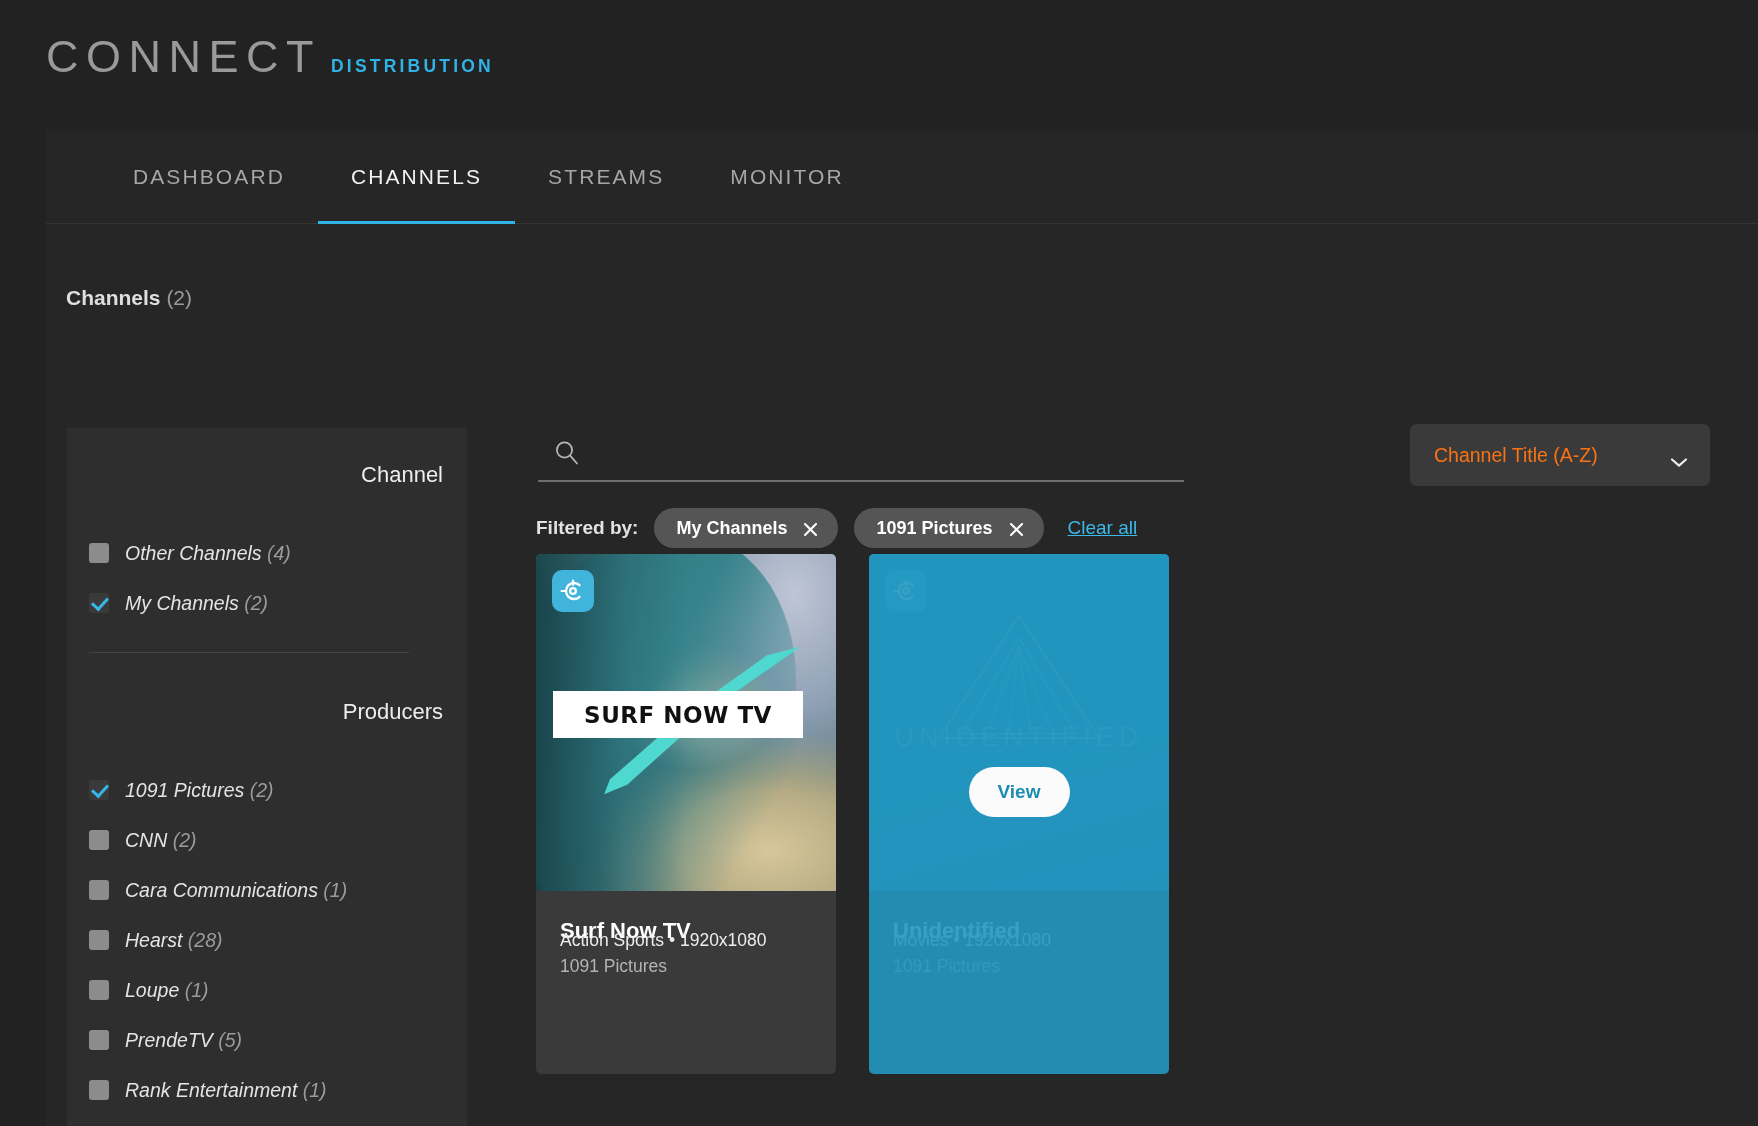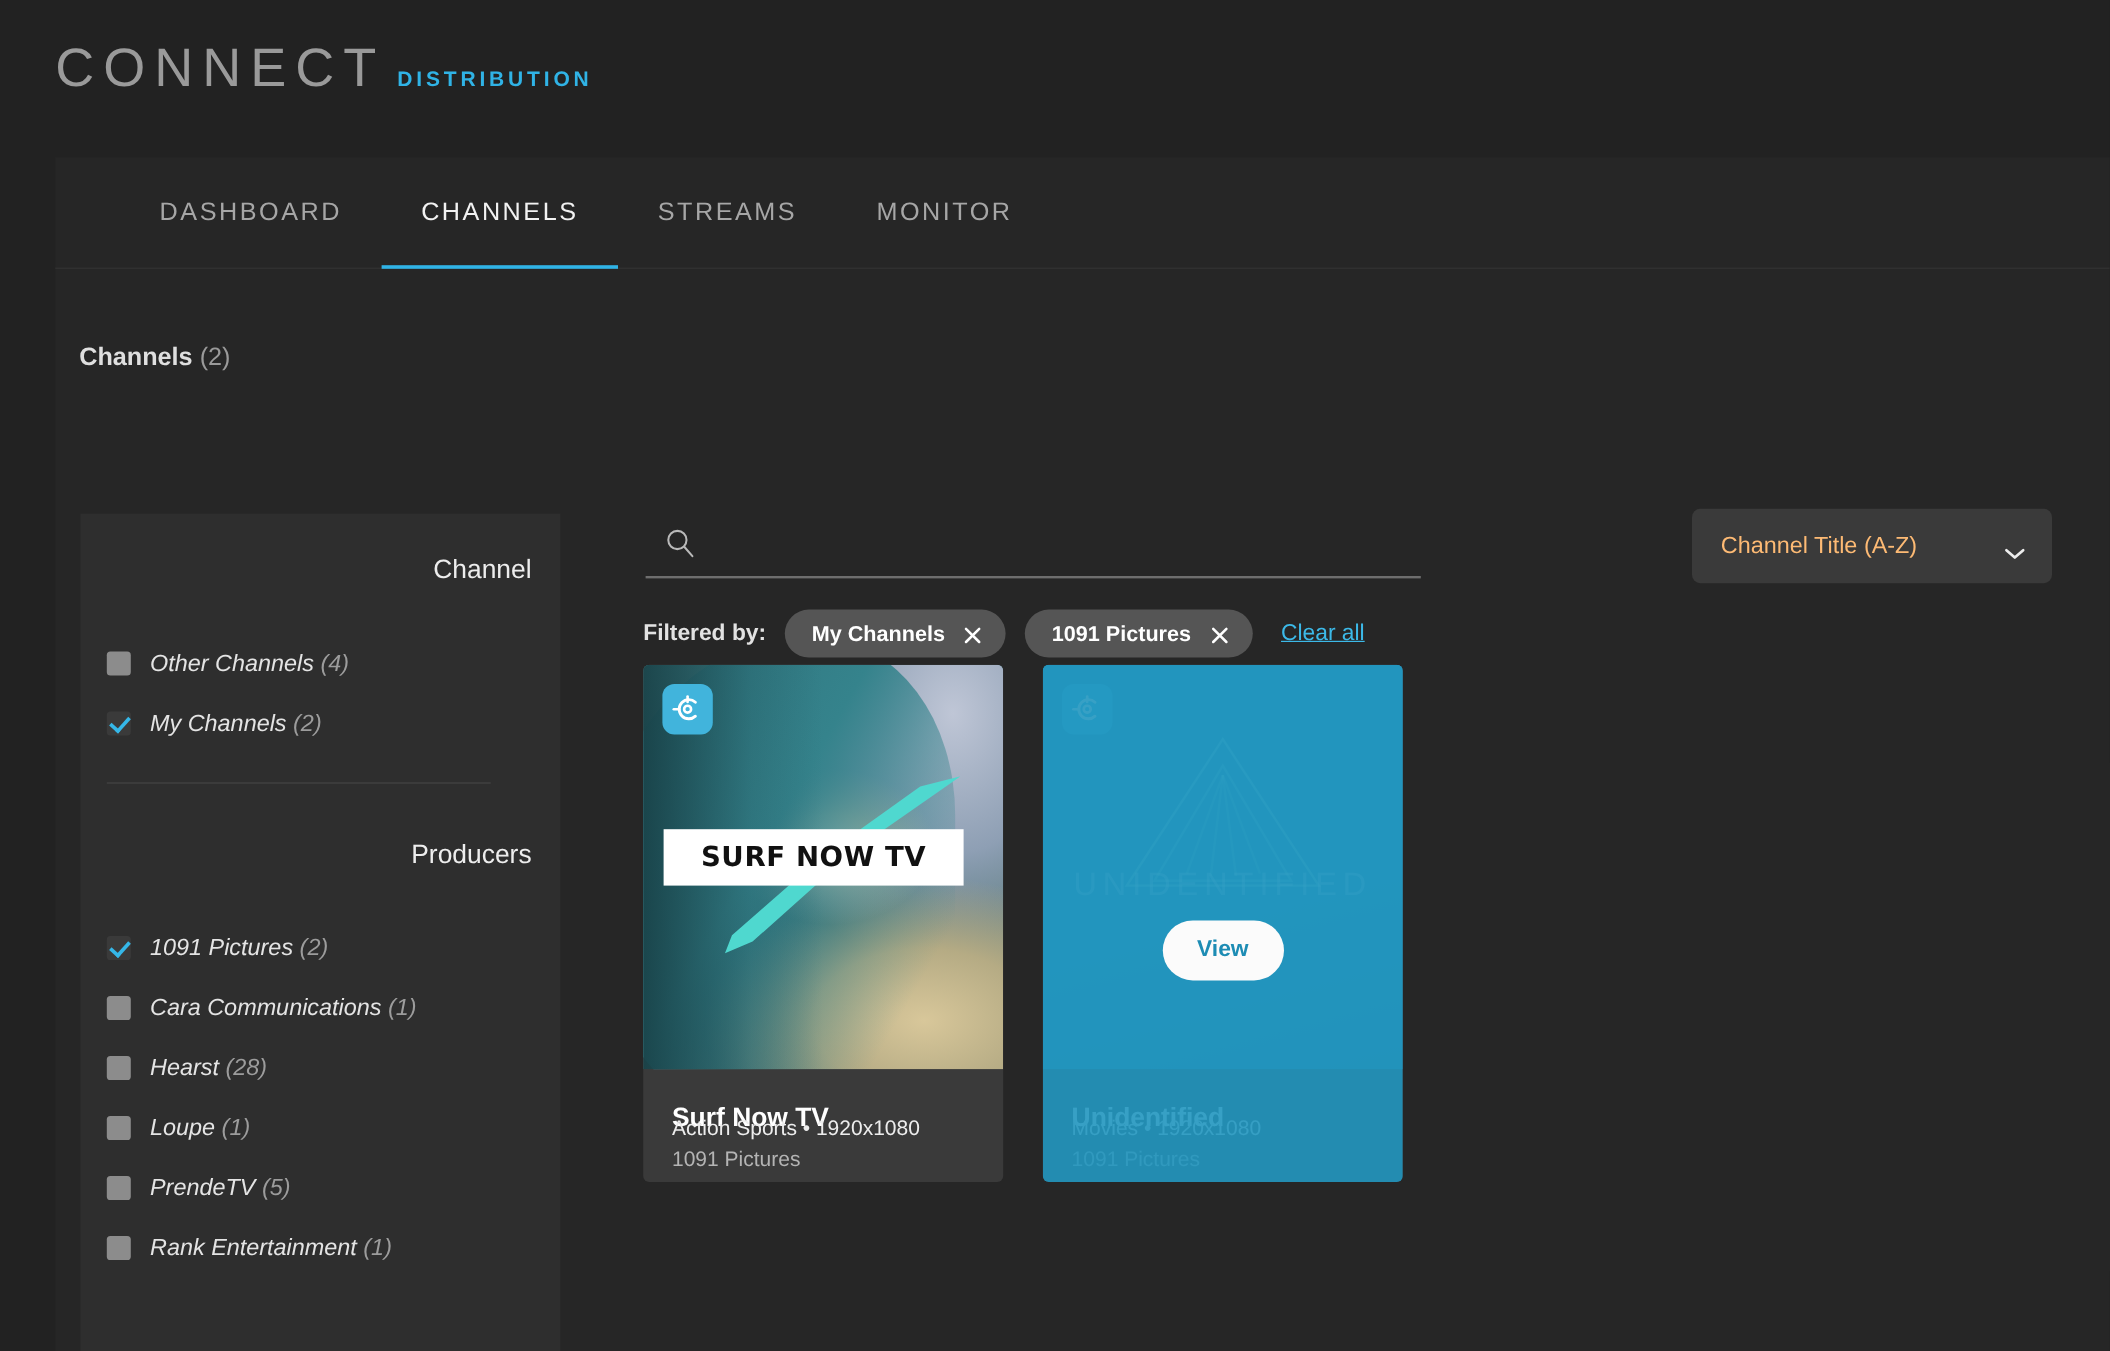--- a/index.html
+++ b/index.html
@@ -106,21 +106,21 @@
     flex: 1; background: transparent; border: 0; outline: none;
     color: #e0e0e0; font-size: 19px; margin-left: 12px;
     font-family: inherit;
   }
   .search-input::placeholder { color: #8a8a8a; }
 
   
   .sort-select {
     position: absolute; right: 48px; top: 200px;
     width: 300px; height: 62px; border-radius: 7px;
-    background: #3a3a3a; color: #fdba74;
+    background: #3a3a3a; color: #f97316;
     display: flex; align-items: center; justify-content: space-between;
     padding: 0 22px 0 24px; font-size: 19.5px; cursor: pointer;
   }
   .chev { width: 18px; height: 11px; flex: 0 0 18px; }
 
   
   .chips-row {
     position: absolute; left: 490px; top: 284px;
     display: flex; align-items: center; gap: 16px;
   }
@@ -137,21 +137,21 @@
     font-size: 19px; color: #3cb9e8; text-decoration: underline;
     margin-left: 8px; cursor: pointer;
   }
 
   
   .cards {
     position: absolute; left: 490px; top: 330px;
     display: flex; gap: 33px;
   }
   .card {
-    width: 300px; height: 431px; border-radius: 5px;
+    width: 300px; height: 520px; border-radius: 5px;
     background: #3a3a3a; overflow: hidden; position: relative;
     cursor: pointer; flex: 0 0 300px;
   }
   .thumb { height: 337px; position: relative; overflow: hidden; }
 
   
   .wave-art {
     position: absolute; inset: 0;
     background:
       radial-gradient(ellipse 120px 90px at 52% 45%, #e8e0cf 0%, #cdc5ae 30%, rgba(120,150,150,0) 72%),
@@ -283,20 +283,27 @@
 
       <div class="divider"></div>
 
       <div class="filter-group-title producers">Producers</div>
 
       <div class="filter-list">
         <div class="filter-row">
           <span class="cbox checked"></span>
           <span class="filter-label">
             <span>1091 Pictures</span>
+            <span class="num">(2)</span>
+          </span>
+        </div>
+        <div class="filter-row">
+          <span class="cbox"></span>
+          <span class="filter-label">
+            <span>CNN</span>
             <span class="num">(2)</span>
           </span>
         </div>
         <div class="filter-row">
           <span class="cbox"></span>
           <span class="filter-label">
             <span>Cara Communications</span>
             <span class="num">(1)</span>
           </span>
         </div>

